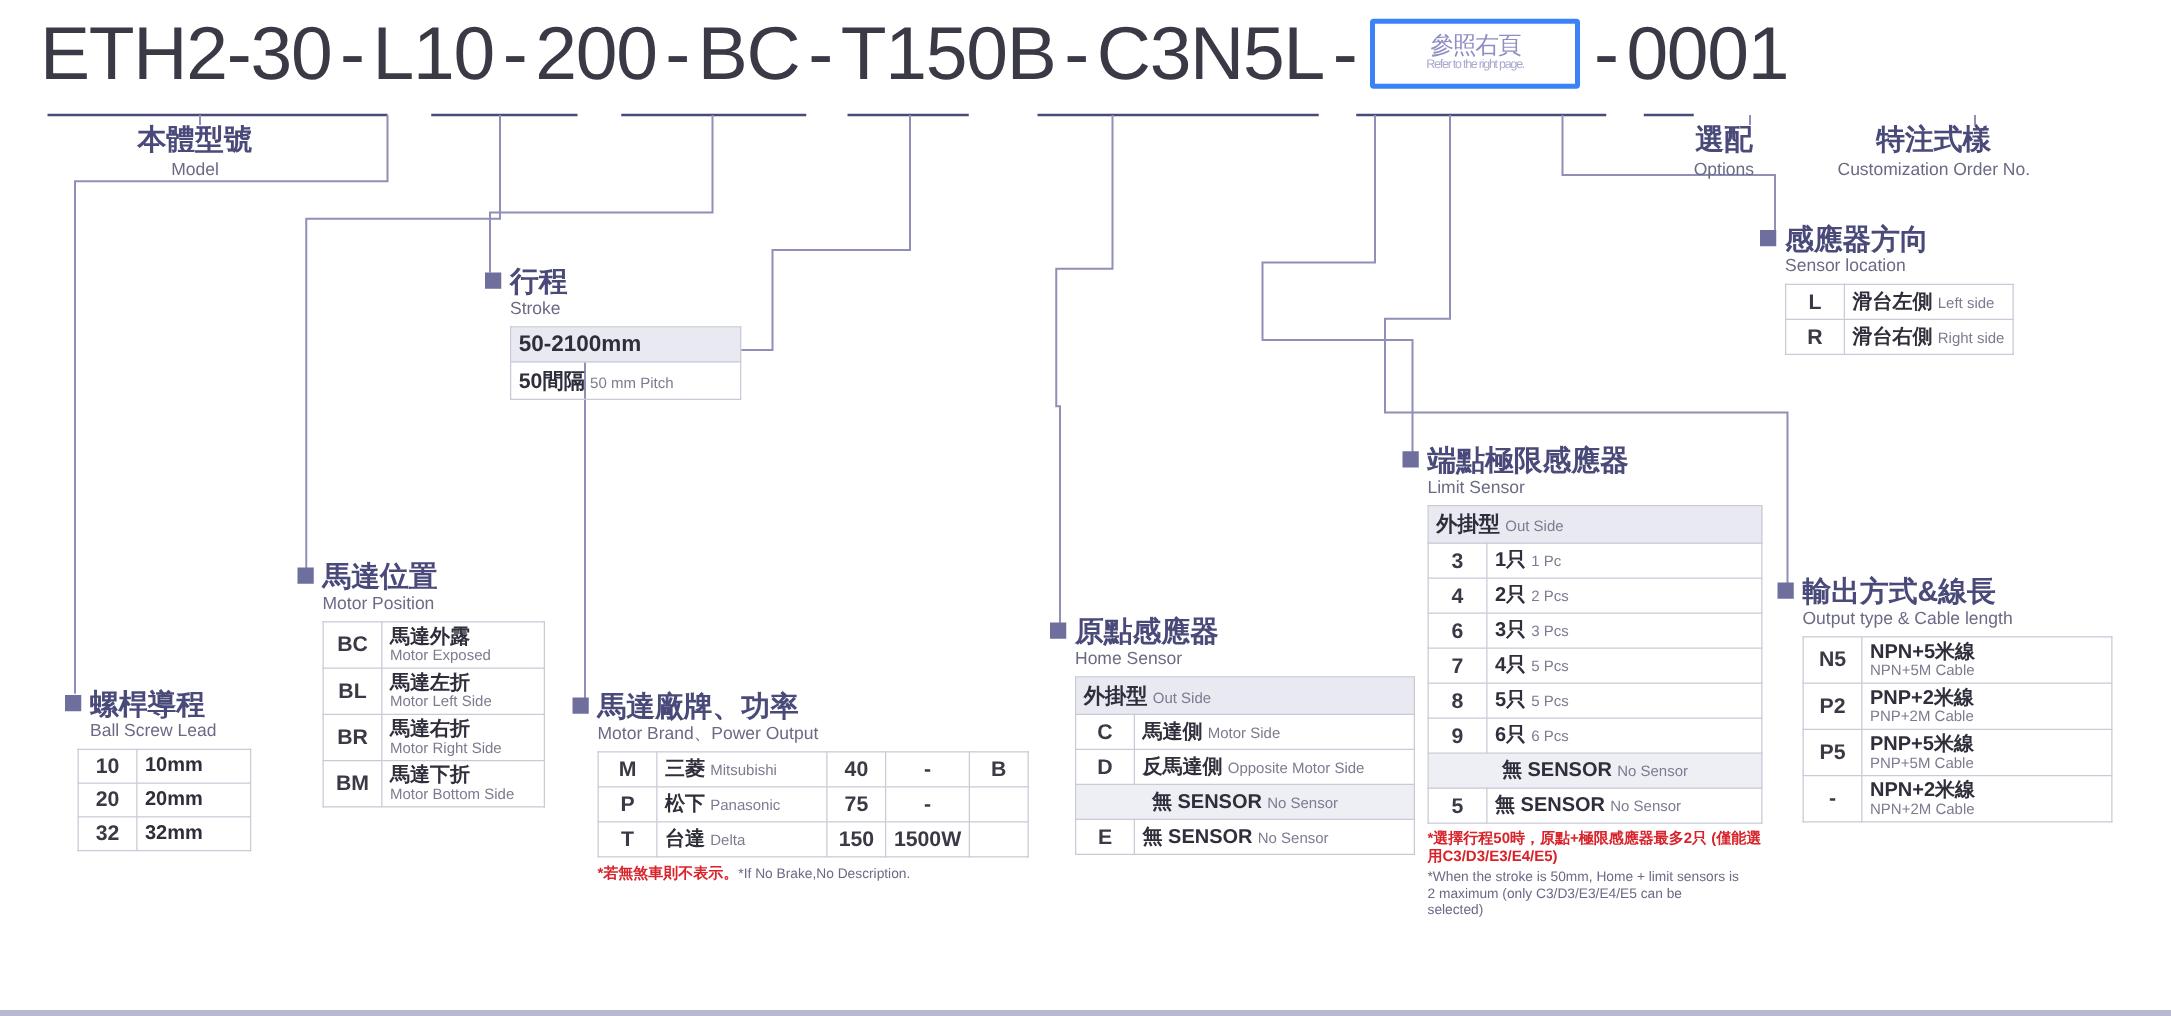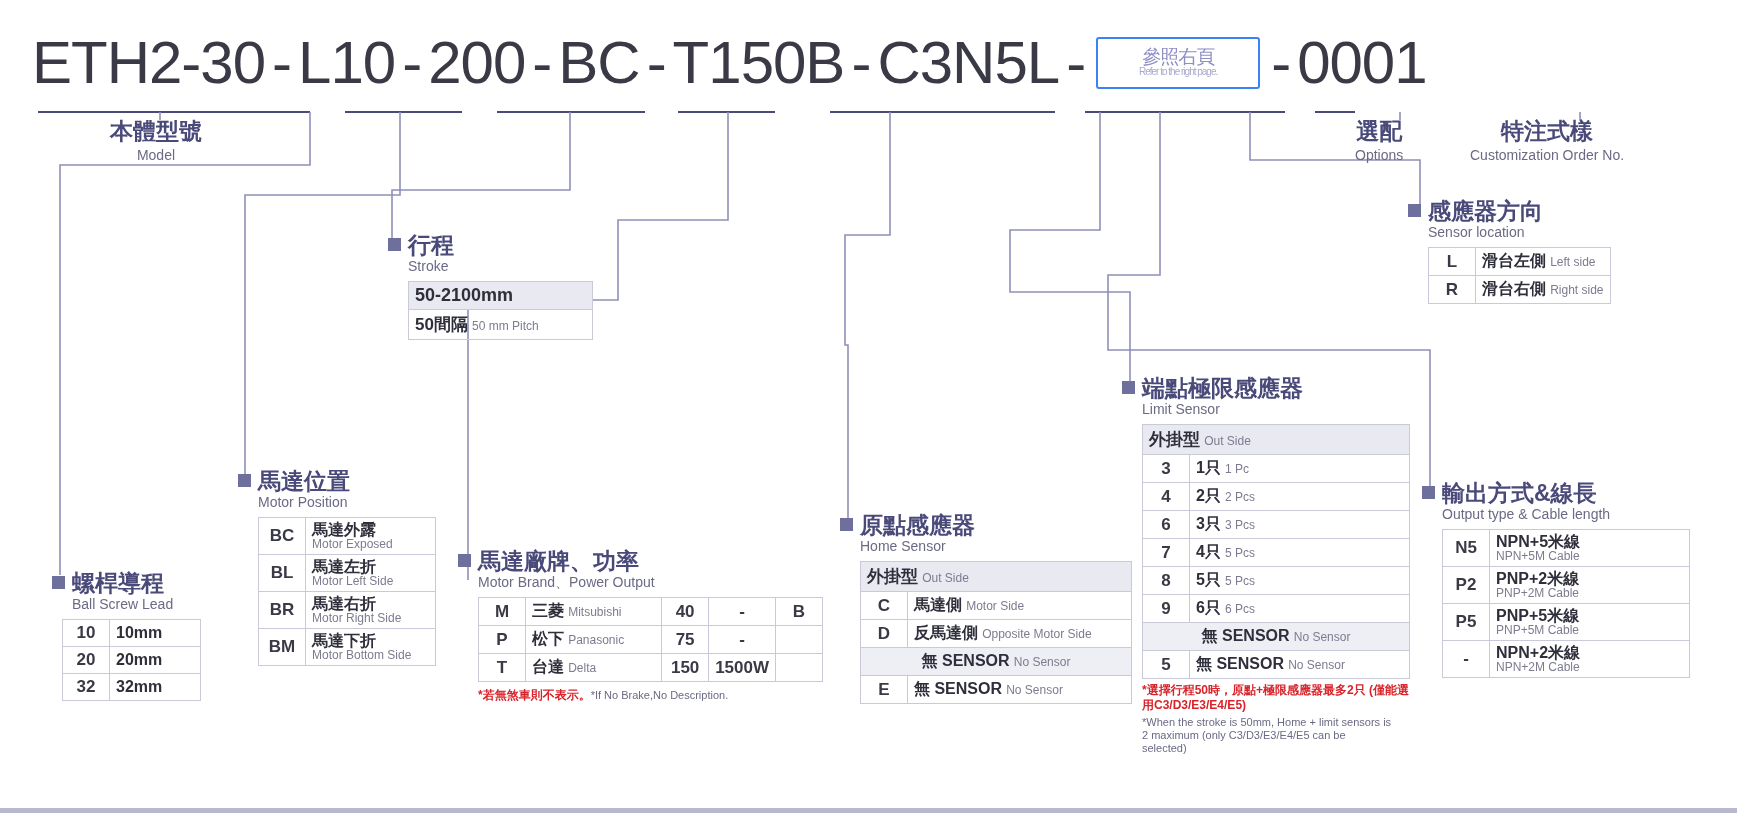--- a/index.html
+++ b/index.html
@@ -4,34 +4,34 @@
 <style>
   html,body{margin:0;padding:0;}
   body{
     width:1737px;height:813px;
     background:#ffffff;
     font-family:"Liberation Sans", sans-serif;
     color:#2b2b3a;
     position:relative;
     overflow:hidden;
   }
-  .root{position:absolute;inset:0;margin-top:20px;}
+  .root{position:absolute;inset:0;}
 
   
   .pn{
     position:absolute;top:8px;left:30px;
     display:flex;align-items:center;
     font-size:60px;font-weight:400;letter-spacing:-1px;
     color:#3a3a46;
     font-family:"Liberation Sans", sans-serif;
   }
   .pn .seg{padding:0 2px;white-space:nowrap;}
   .pn .dash{padding:0 5px;color:#3a3a46;}
   .optbox{
-    width:160px;height:48px;border:2px solid #3b82f6;border-radius:3px;
+    width:160px;height:48px;border:4px solid #3b82f6;border-radius:3px;
     display:flex;flex-direction:column;align-items:center;justify-content:center;
     margin:0 6px;background:#fff;
   }
   .optbox .l1{font-size:19px;color:#8e8ec4;line-height:19px;}
   .optbox .l2{font-size:10px;color:#a9a9cf;line-height:12px;}
 
   
   .blk{position:absolute;}
   .blk .sq{
     display:inline-block;width:13px;height:13px;background:#6f6f9e;
@@ -327,21 +327,21 @@
             <td class="nosensor" colspan="2"><span class="cn">無 SENSOR</span> <span class="en">No Sensor</span></td>
           </tr>
       <tr>
             <td class="key">E</td>
             <td class="val"><span class="cn">無 SENSOR</span> <span class="en">No Sensor</span></td>
           </tr>
     </tbody>
       </table>
   </div>
 
-  <div class="blk" style="left:458px;top:528px;">
+  <div class="blk" style="left:458px;top:552px;">
     <div class="tt">
       <span class="sq"></span><span>馬達廠牌、功率</span>
     </div>
     <div class="st" style="margin-left:20px;">Motor Brand、Power Output</div>
     <table class="t" style="margin-top:6px;margin-left:20px;width:345px;">
       <tbody>
           <tr>
         <td class="key">M</td>
         <td class="val"><span class="cn">三菱</span> <span class="en">Mitsubishi</span></td>
         <td class="key">40</td>

